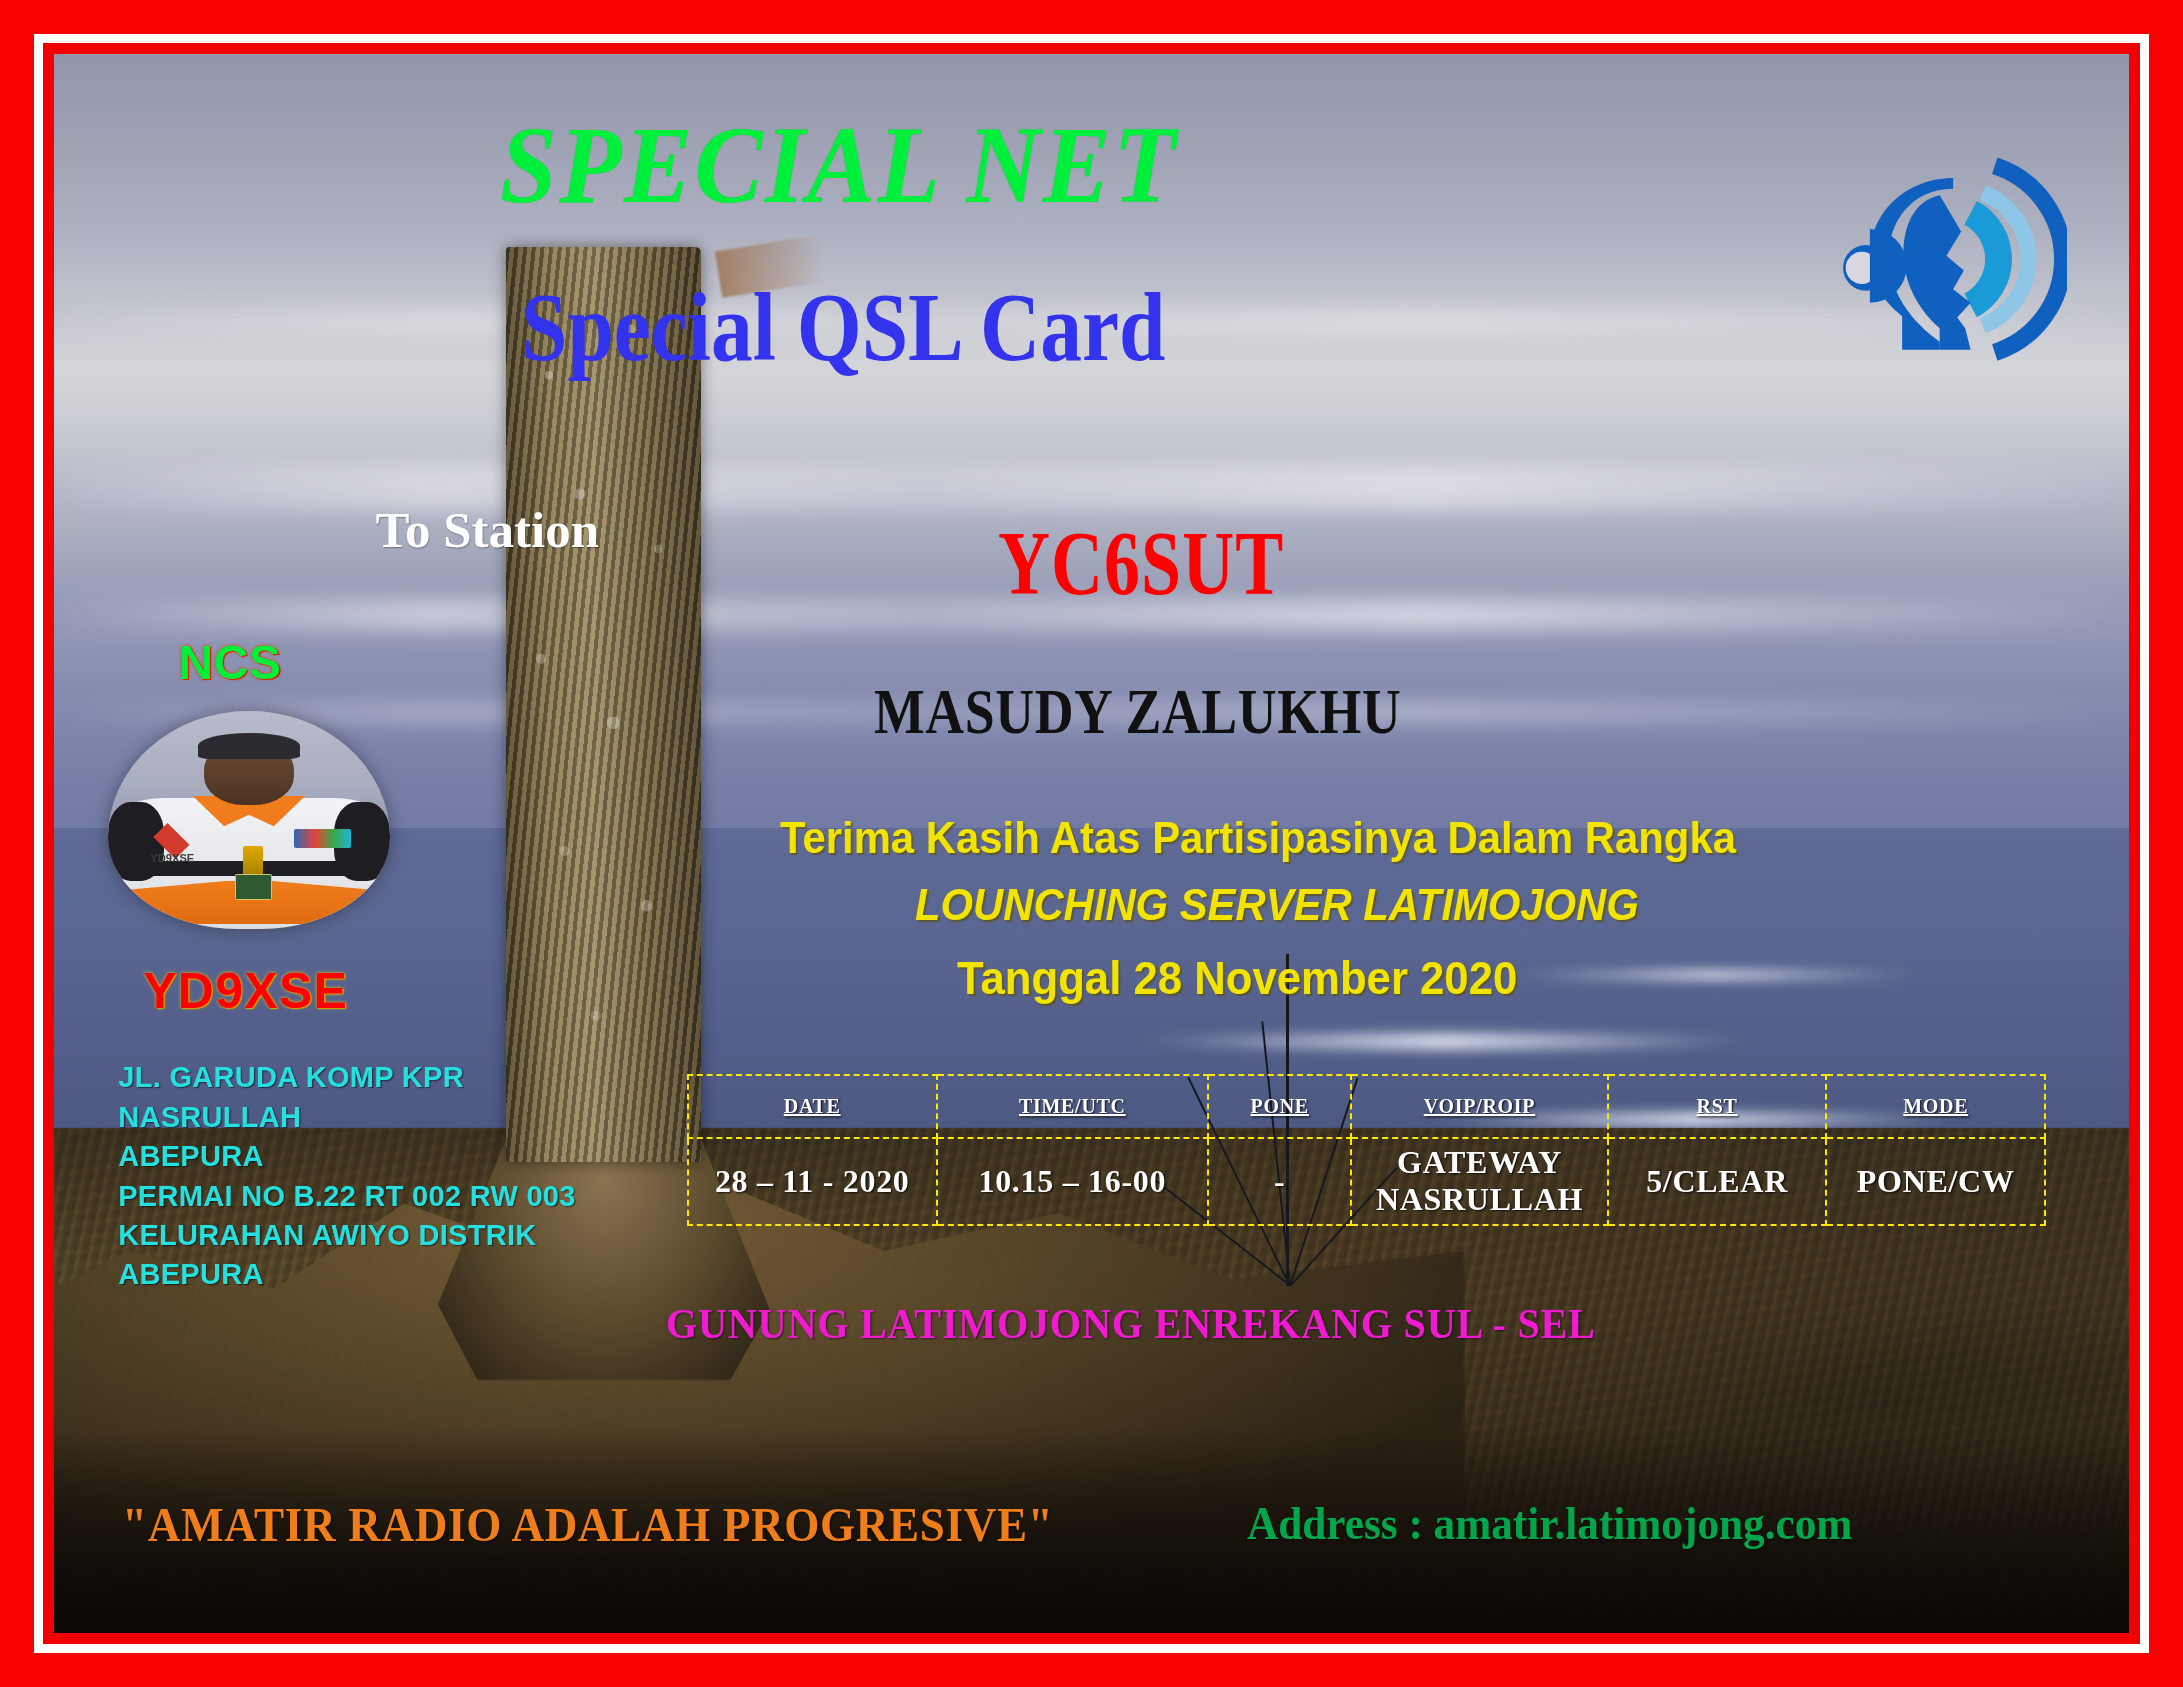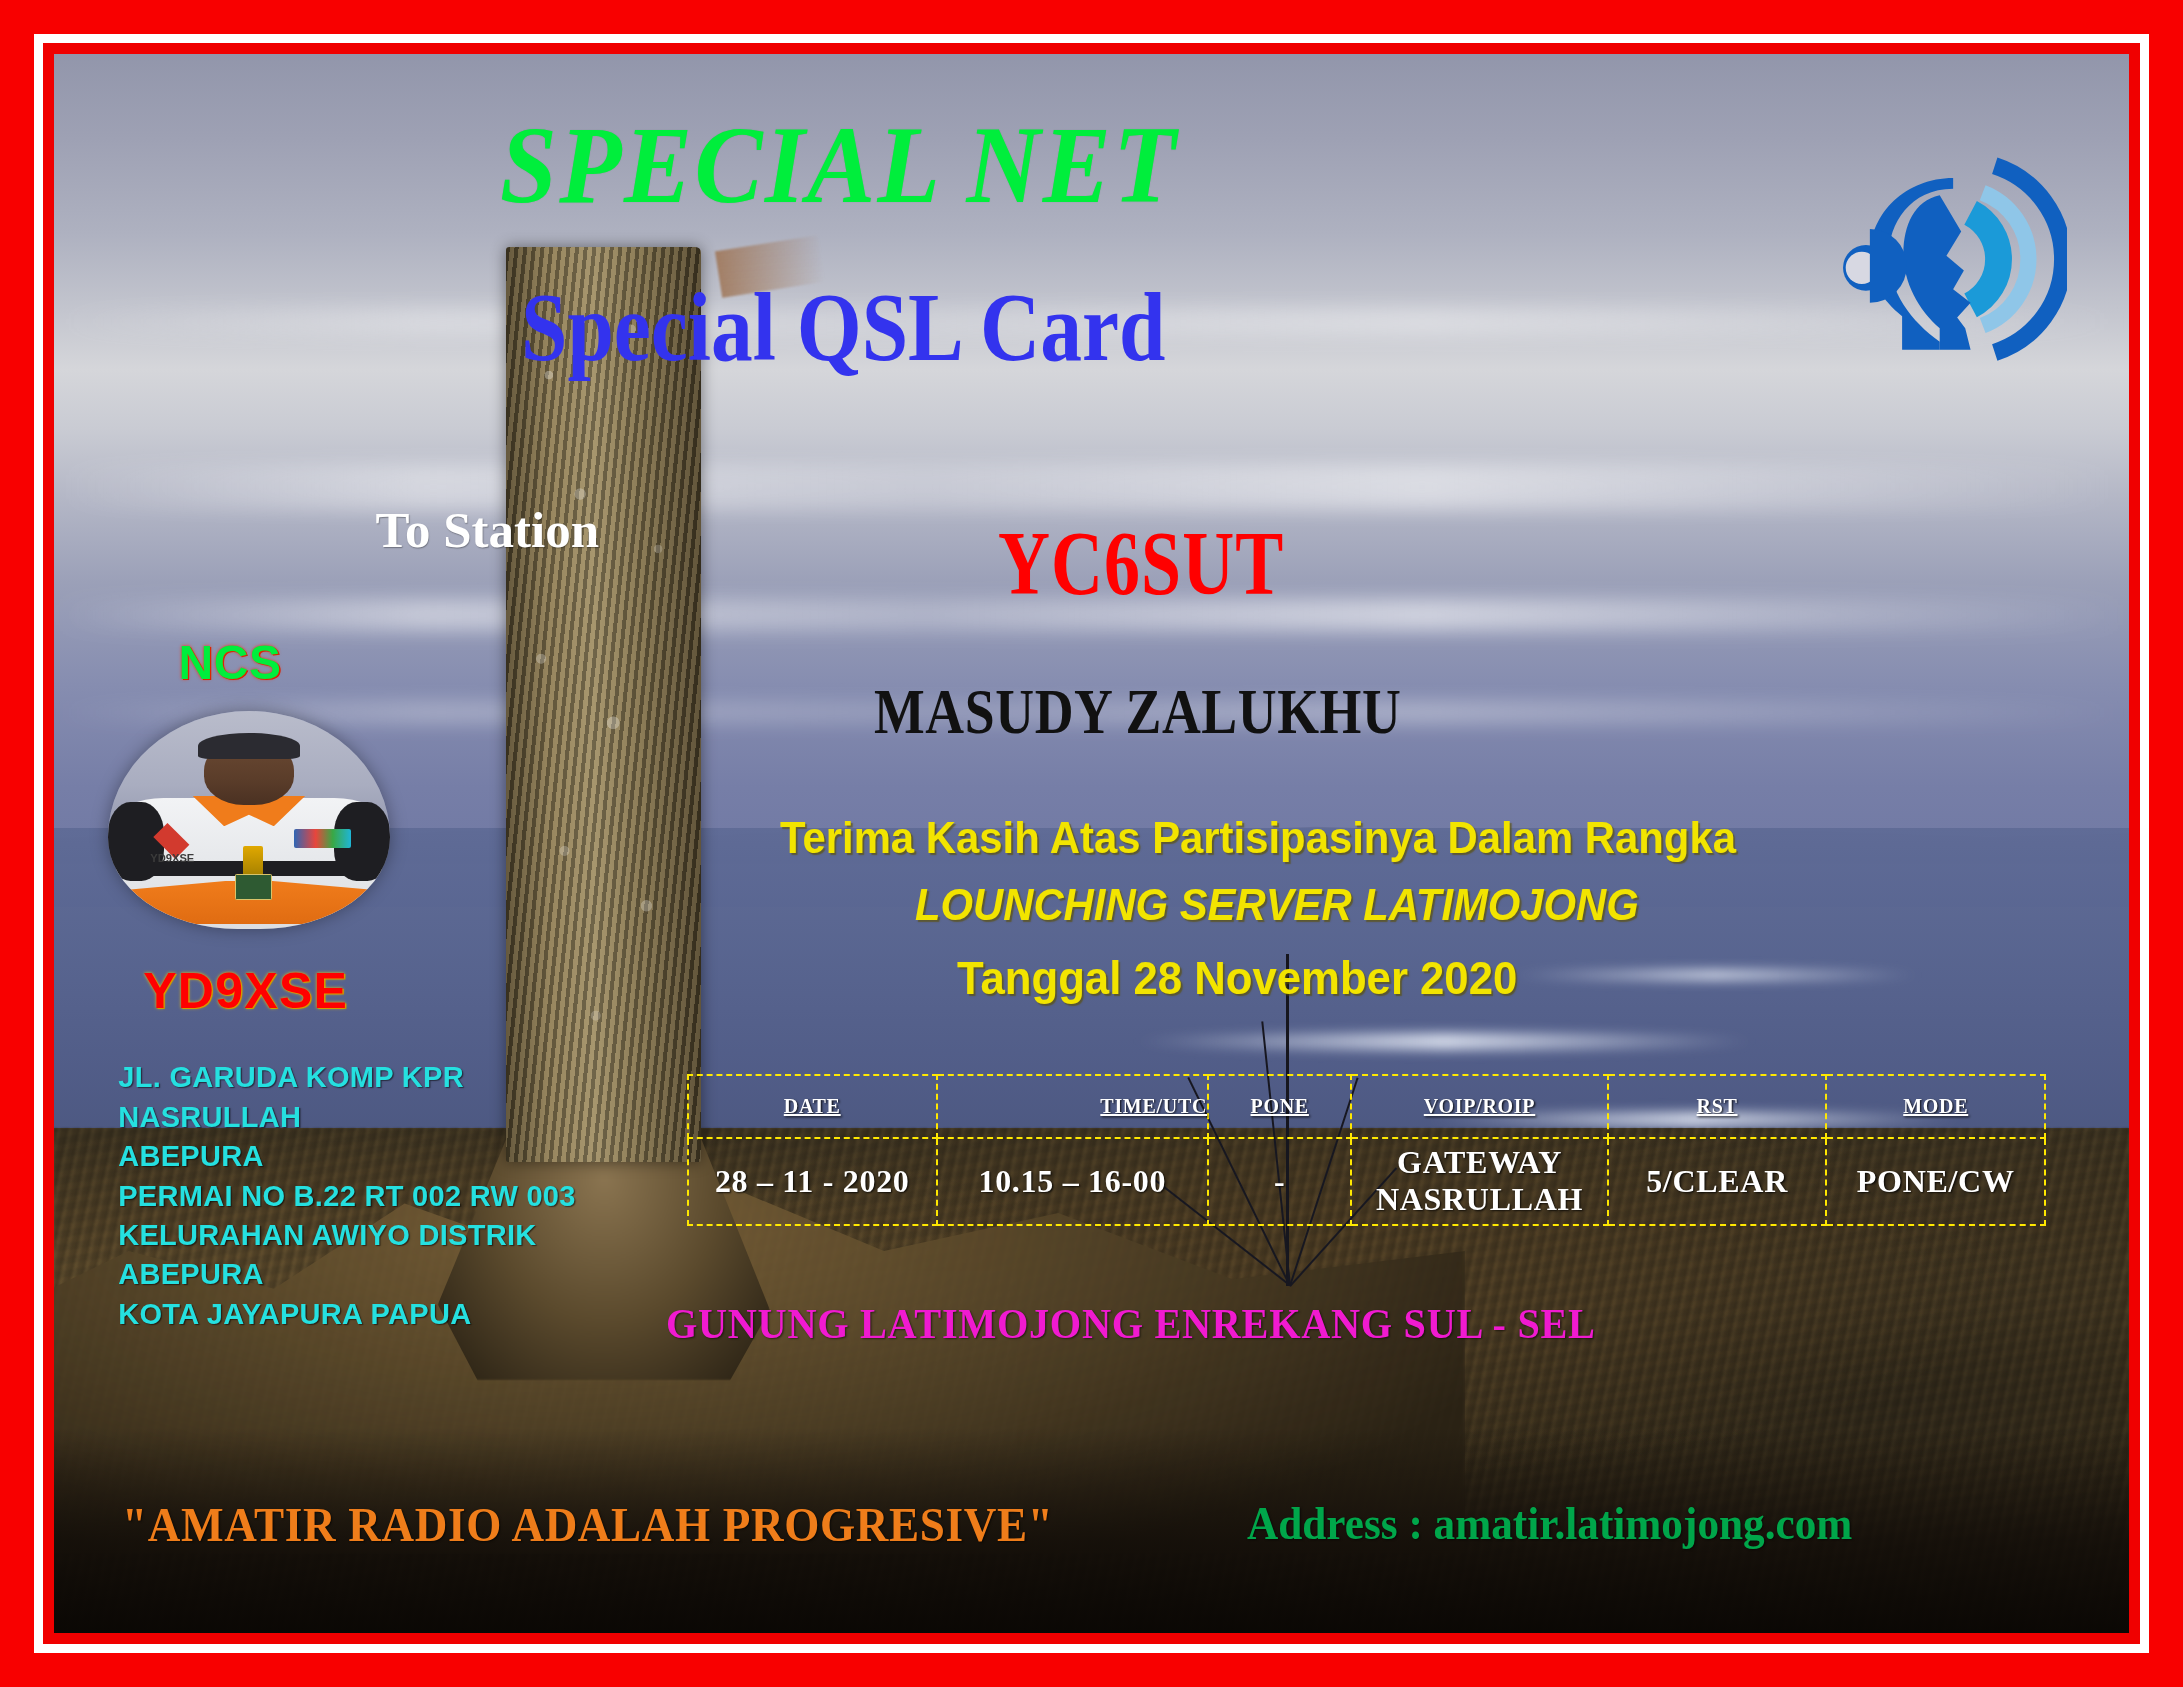--- a/index.html
+++ b/index.html
@@ -322,21 +322,21 @@
     text-align:center;
     vertical-align:middle;
     font-size:30px;
     letter-spacing:0.7px;
     text-shadow:1.3px 1.3px 2px rgba(0,0,0,.75);
     padding:0;
   }
   .qso-table th{ font-size:20px; height:42%;text-decoration:underline; }
   .qso-table td{ font-size:32px; }
   .qso-table .cw-date{ width:16.5%; }
-  .qso-table .cw-time{ width:18.0%;text-align:right; }
+  .qso-table .cw-time{ width:18.0%; }
   .qso-table .cw-freq{ width:9.5%; }
   .qso-table .cw-voip{ width:17.0%; }
   .qso-table .cw-rst{ width:14.5%; }
   .qso-table .cw-mode{ width:14.5%; }
   .voip-cell{ line-height:1.15; white-space:pre-line; font-size:29px; }
 
   .gunung{
     left:29.5%; top:78.9%;
     font-size:42px; font-weight:bold; color:#f01ad0;
     font-family:"Liberation Serif", serif;
@@ -459,21 +459,20 @@
 
      <div class="abs ncs-call">YD9XSE</div>
 
      <div class="addr-block">
        <div>JL. GARUDA KOMP KPR</div>
        <div>NASRULLAH</div>
        <div>ABEPURA</div>
        <div>PERMAI NO B.22 RT 002 RW 003</div>
        <div>KELURAHAN AWIYO DISTRIK</div>
        <div>ABEPURA</div>
-       <div>KOTA JAYAPURA PAPUA</div>
      </div>
 
      <table class="qso-table">
        <tbody>
               <tr>
          <th class="cw-date">DATE</th>
          <th class="cw-time">TIME/UTC</th>
          <th class="cw-freq">PONE</th>
          <th class="cw-voip">VOIP/ROIP</th>
          <th class="cw-rst">RST</th>

